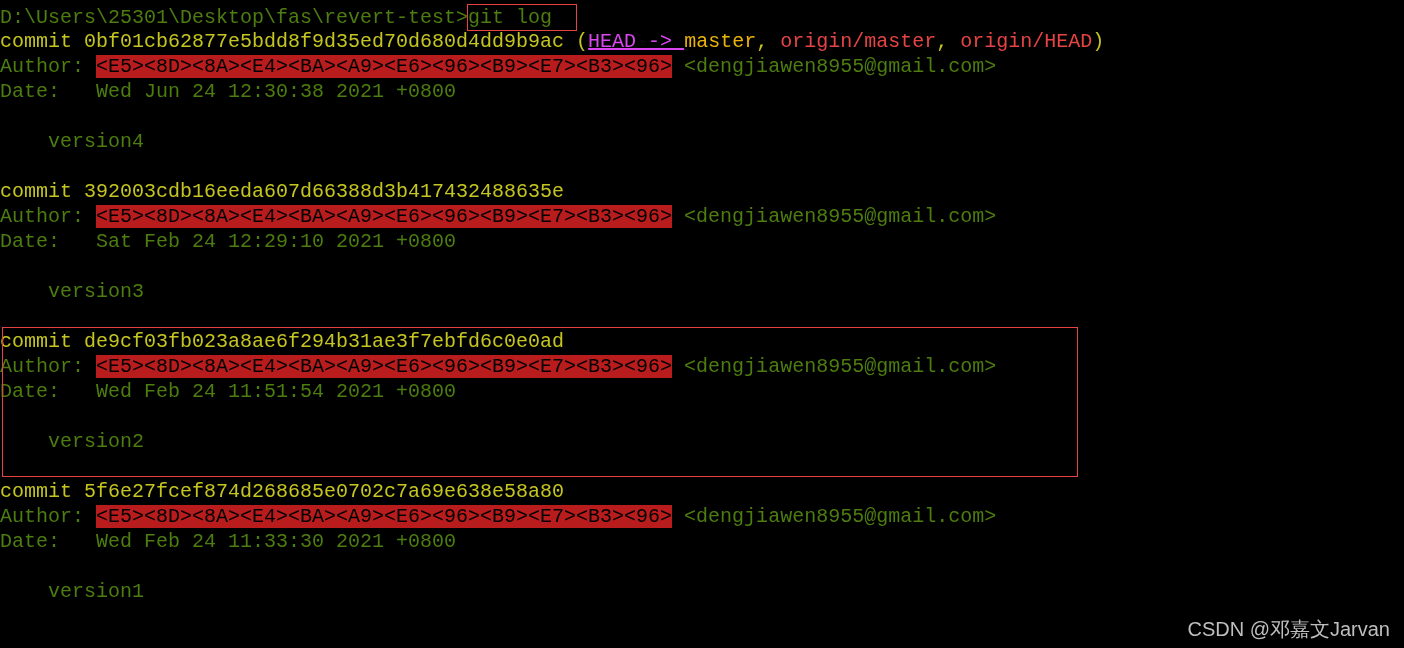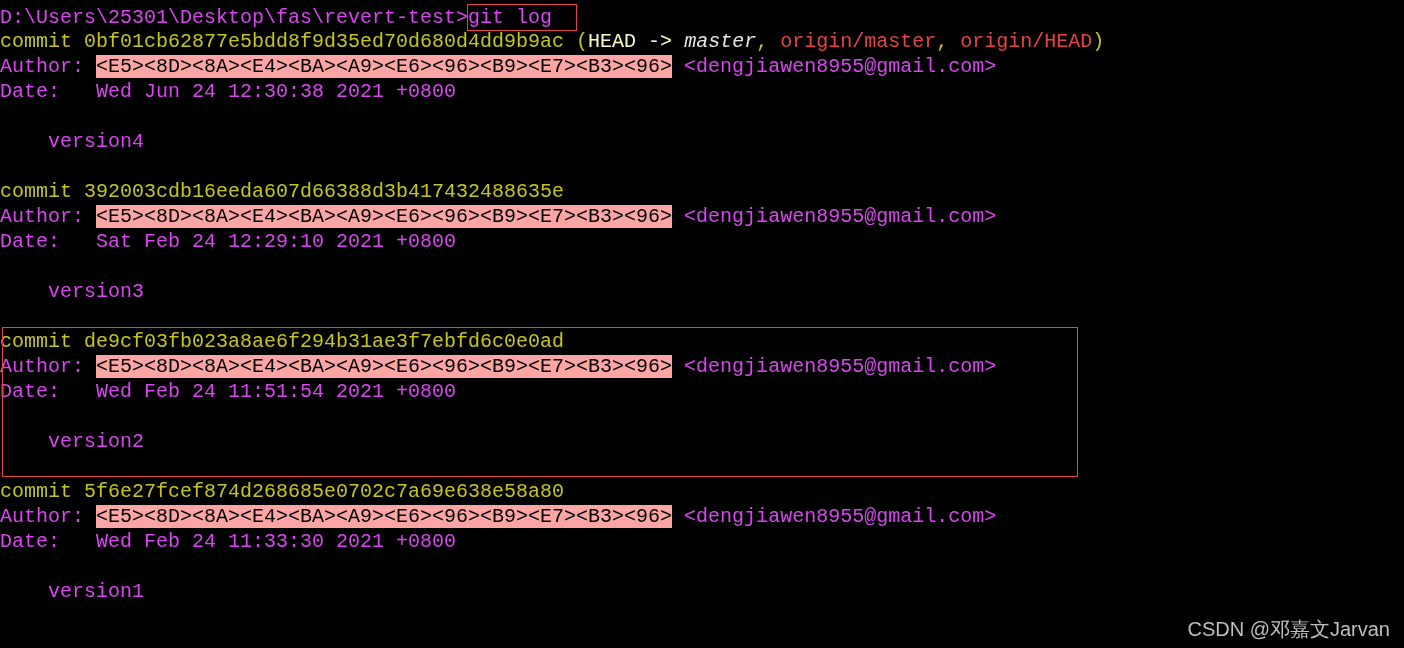--- a/index.html
+++ b/index.html
@@ -9,26 +9,26 @@
       font-size: 20px;
       line-height: 25px;
       color: #e8e8e8;
       width: 1404px;
       height: 648px;
       position: relative;
       overflow: hidden;
       padding-top: 4px;
     }
     .line { white-space: pre; height: 25px; }
-    .white { color: #d946ef; margin-top: 7px; }
+    .white { color: #4d7c0f; margin-top: 7px; }
     .yellow { color: #c5c521; font-family: Liberation Mono, monospace; }
-    .cyan { color: #fef9c3; }
-    .green-text { color: #e5e5e5; font-style: italic; }
+    .cyan { color: #d946ef; text-decoration: underline; }
+    .green-text { color: #eab308; }
     .red-text { color: #e64444; }
-    .green-bg { background: #fca5a5; color: #000000; }
+    .green-bg { background: #b91c1c; color: #000000; }
     .red-box-cmd {
       display: inline-block;
       border: 1.5px solid #e64444;
       padding: 0 24px 0 0;
       margin-left: -1px;
     }
     .red-highlight-box {
       position: absolute;
       border: 1.5px solid #e64444;
       left: 2px;

